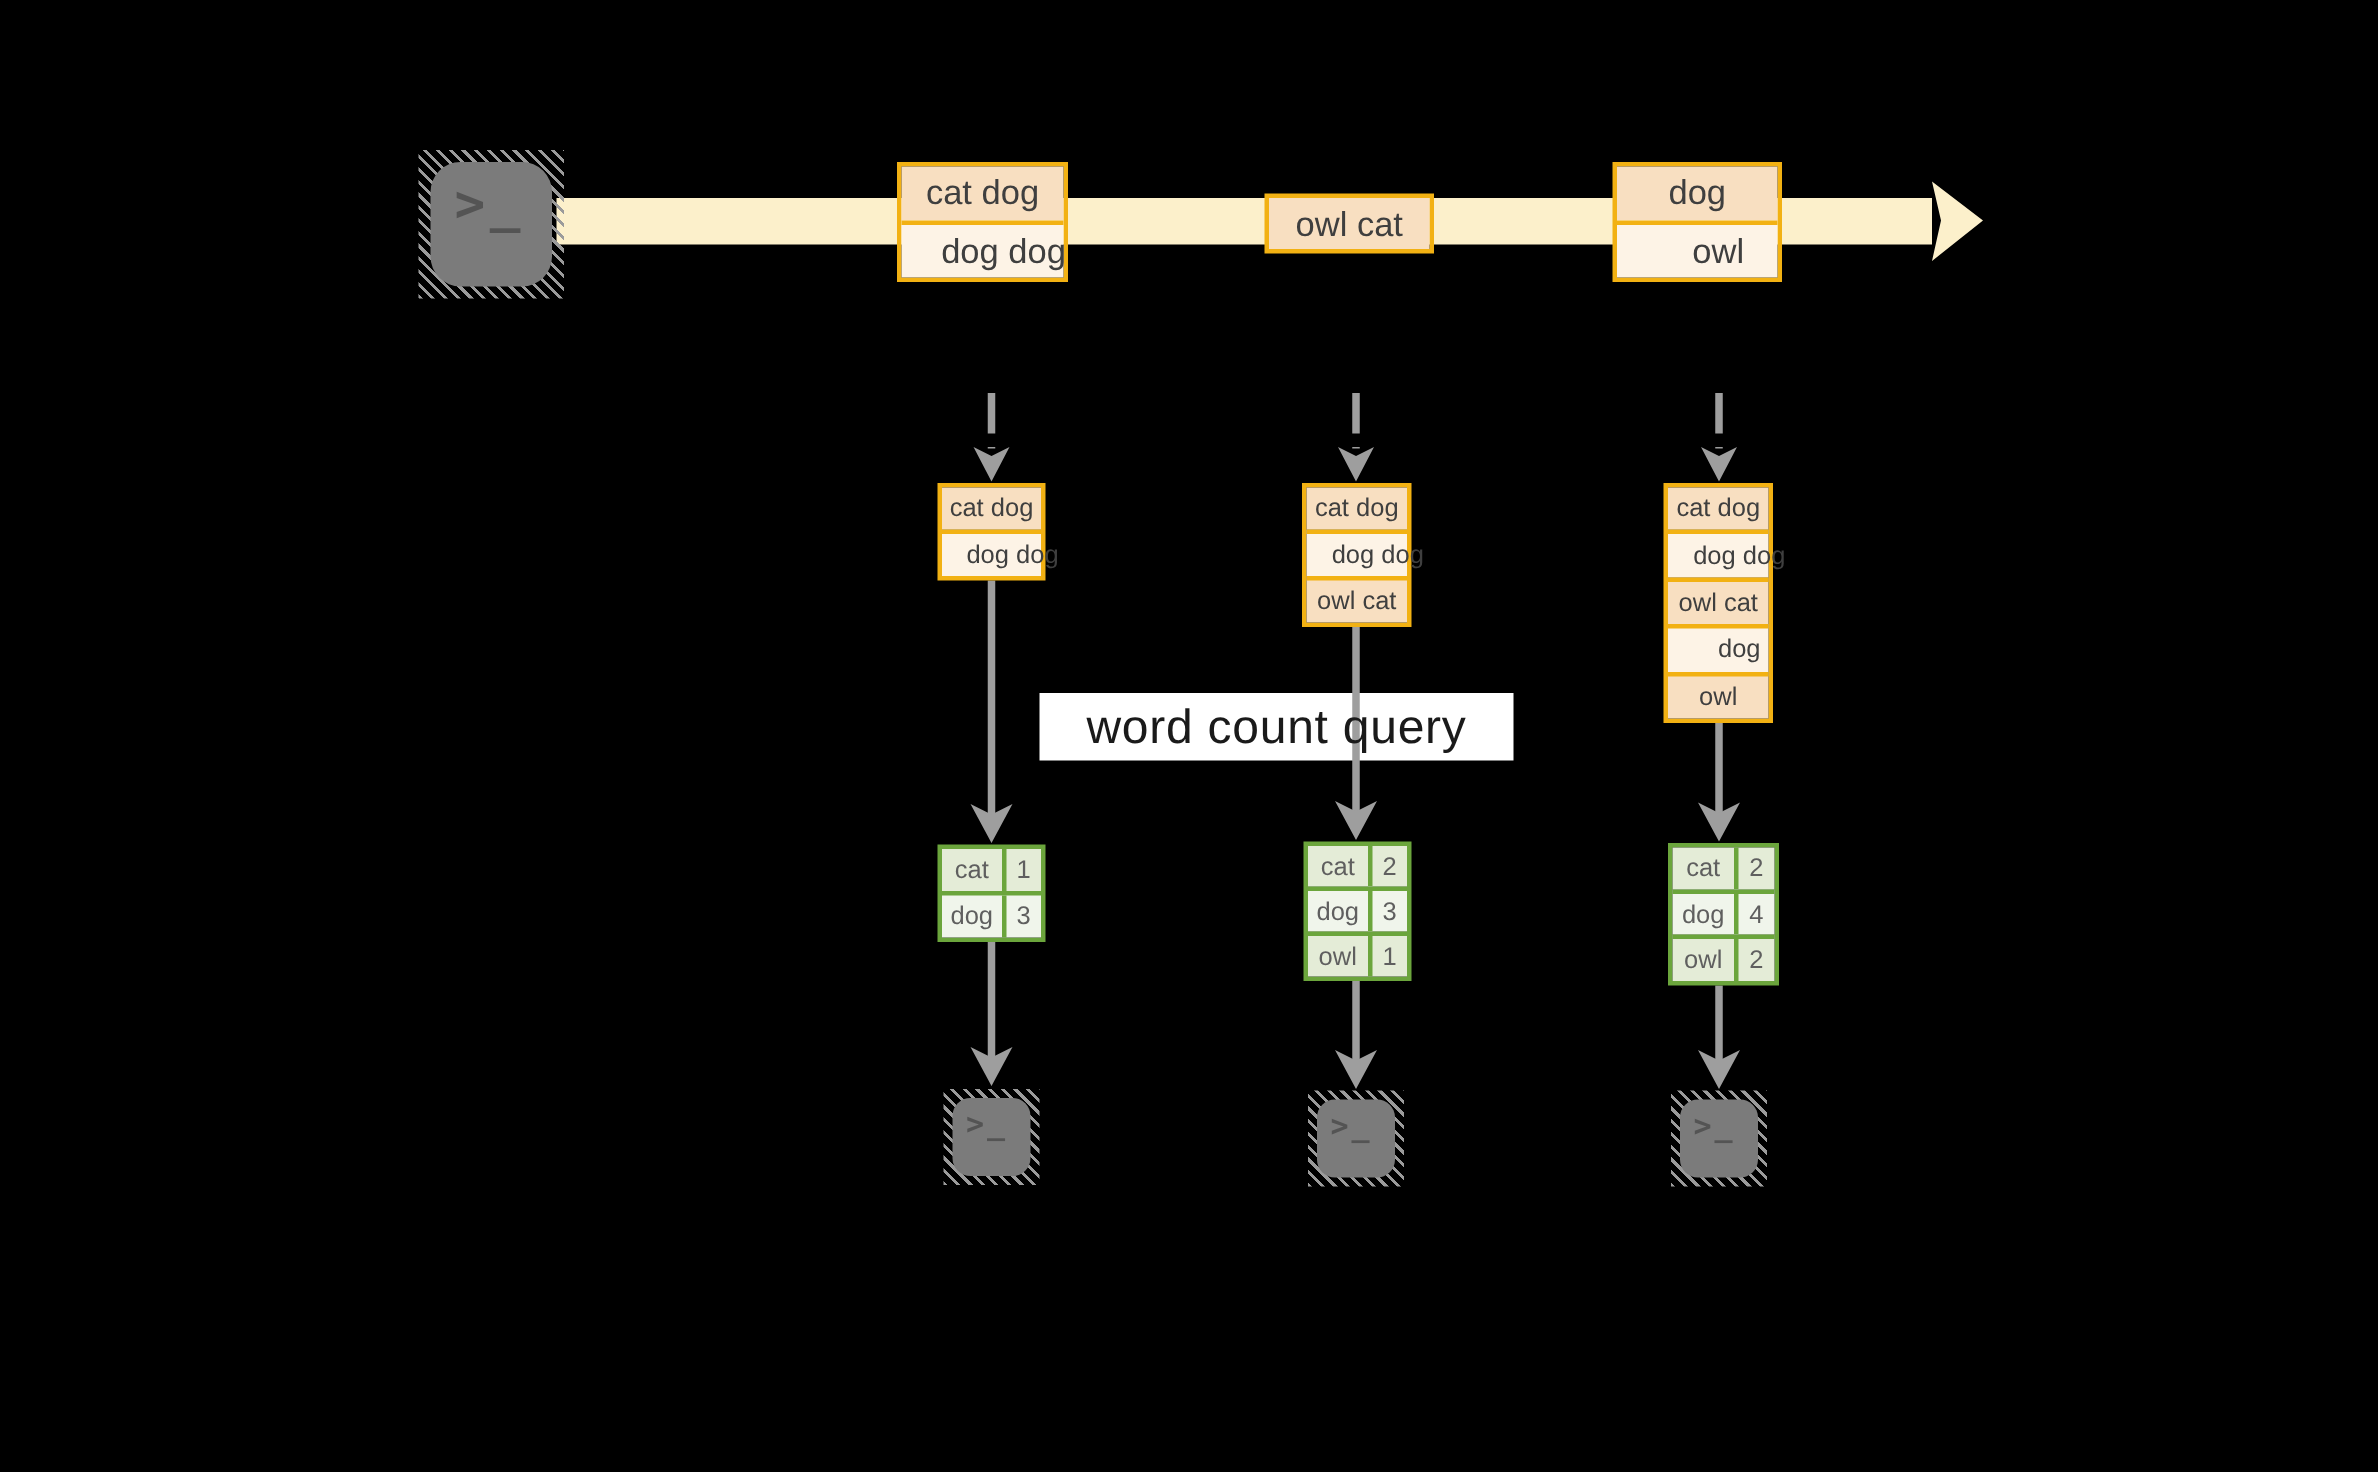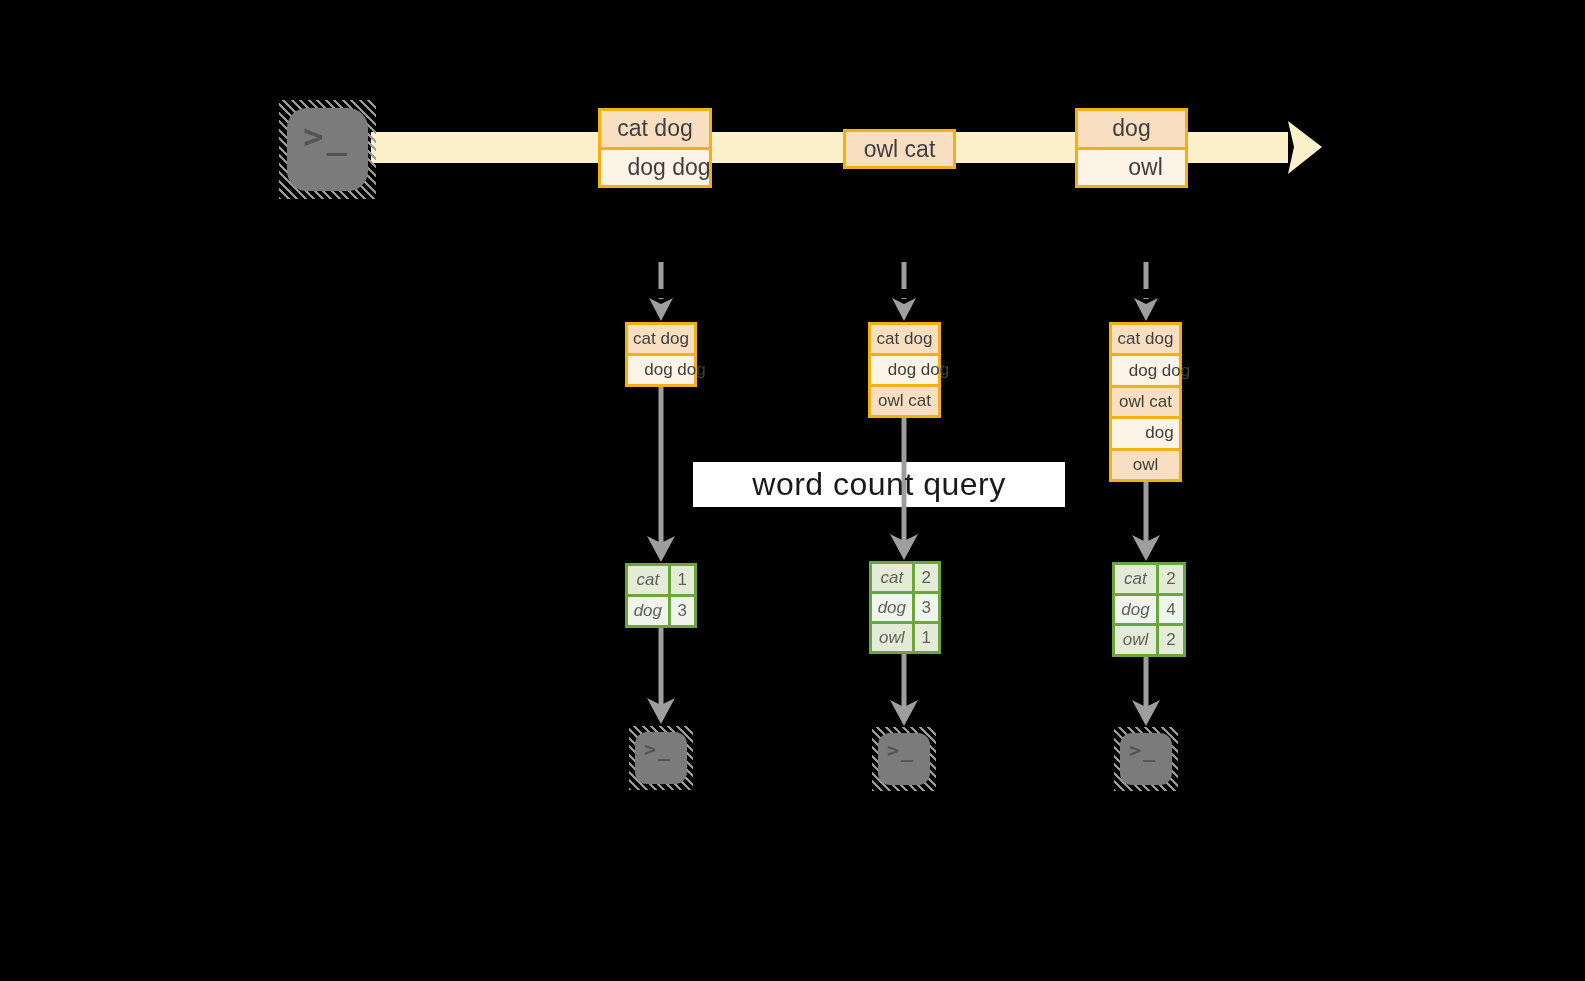--- a/index.html
+++ b/index.html
@@ -44,30 +44,30 @@
     position:absolute;box-sizing:border-box;
     border:3px solid var(--green-border);
     display:flex;flex-direction:column;
   }
   .trow{flex:1;display:flex;}
   .trow + .trow{border-top:3px solid var(--green-border);}
   .trow.tbase{background:var(--sage-fill);}
   .trow.talt{background:var(--light-green-fill);}
   .wcell{flex:1.7;display:flex;align-items:center;justify-content:center;
          border-right:3px solid var(--green-border);
-         color:var(--table-text);font-size:17px;font-style:italic;}
+         color:var(--table-text);font-size:17px;}
   .ccell{flex:1;display:flex;align-items:center;justify-content:center;
          color:var(--table-text);font-size:17px;}
   #table1{left:625px;top:563px;width:72px;height:65px;}
   #table2{left:869px;top:561px;width:72px;height:93px;}
   #table3{left:1112px;top:562px;width:74px;height:95px;}
 
   
   #query-banner{
-    position:absolute;left:693px;top:462px;width:372px;height:45px;
+    position:absolute;left:693px;top:462px;width:316px;height:45px;
     background:var(--query-bg);
     display:flex;align-items:center;justify-content:center;
     box-sizing:border-box;
   }
   #query-banner span{
     position:relative;z-index:5;
     font-size:32px;color:var(--query-text);
     letter-spacing:0.5px;white-space:nowrap;
   }
 

